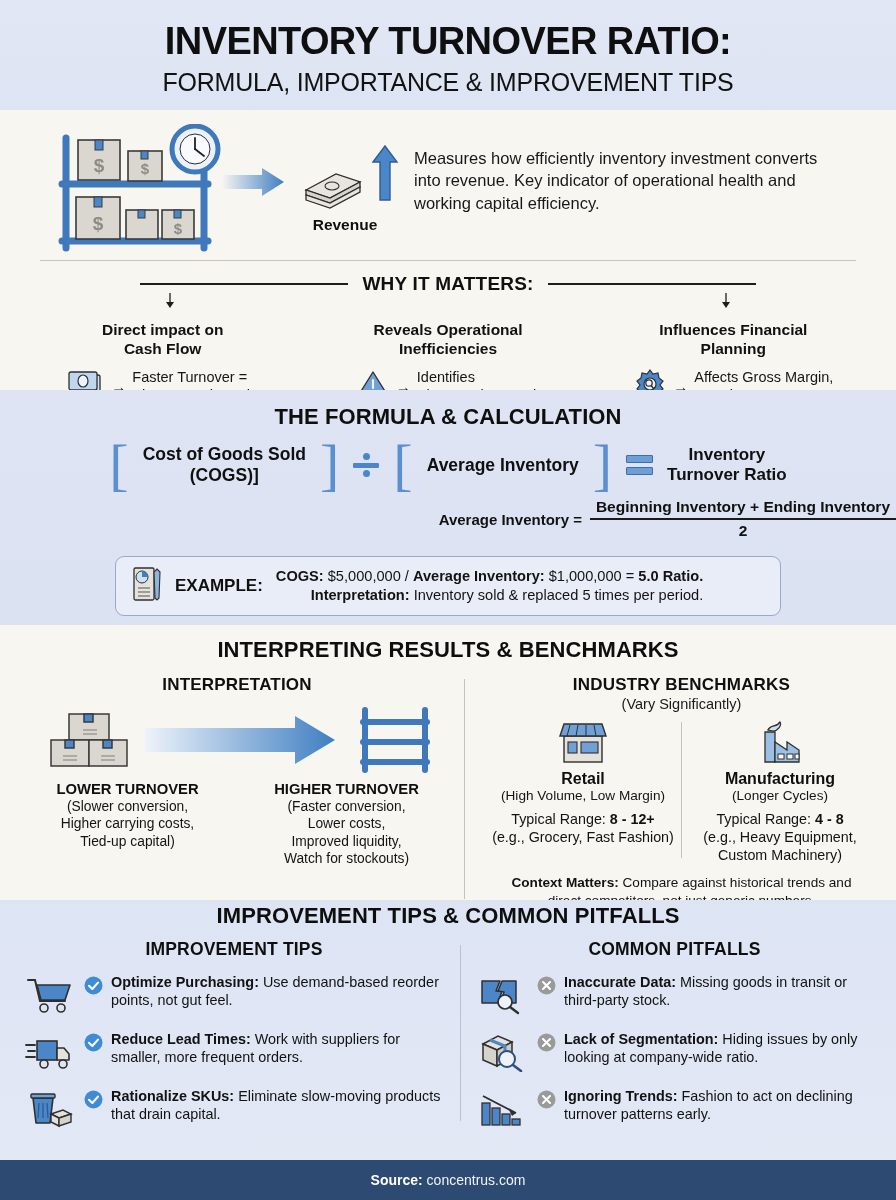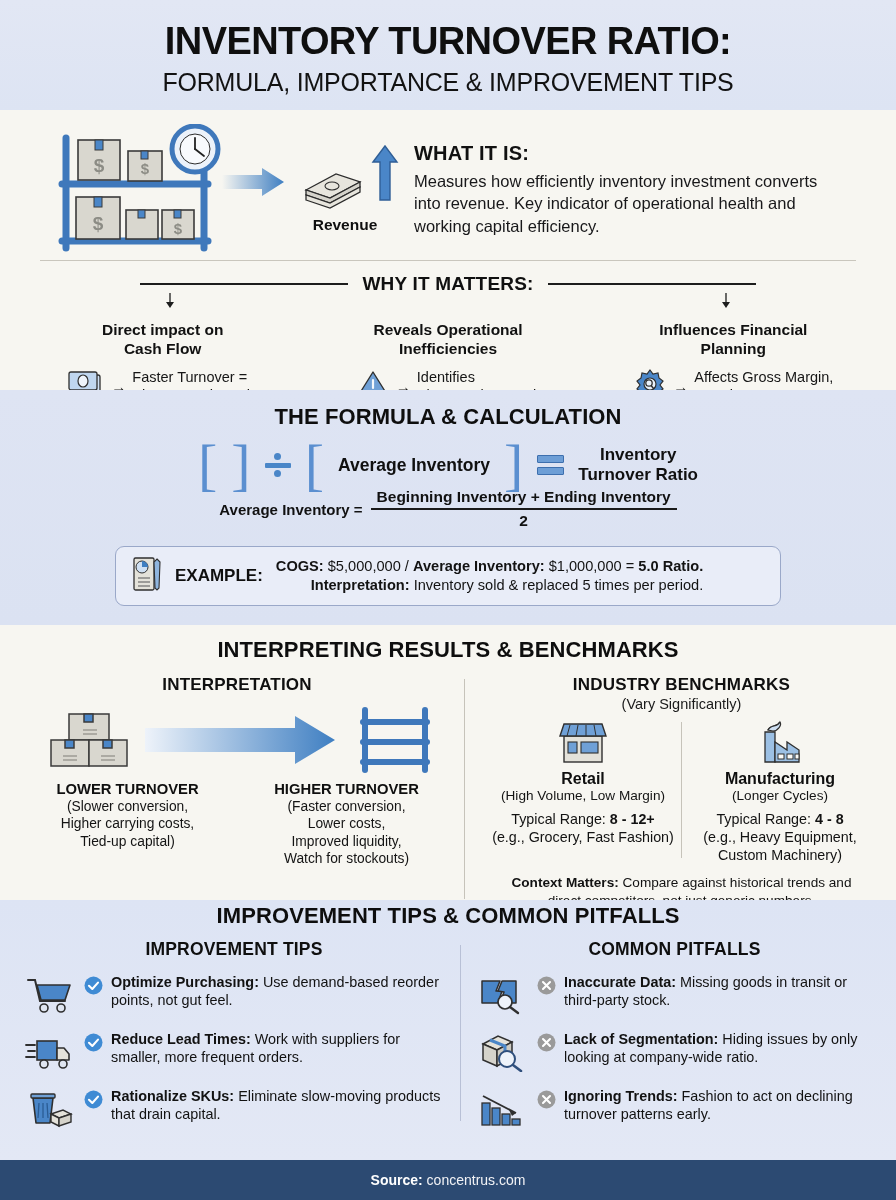--- a/index.html
+++ b/index.html
@@ -56,21 +56,21 @@
   .formula-row { display: flex; align-items: center; justify-content: center; gap: 14px; margin-top: 12px; }
   .brkt { color: #5b8fd0; font-size: 58px; font-weight: 300; line-height: .8; font-family: "Liberation Serif", serif; }
   .fbox { text-align: center; font-size: 17.5px; font-weight: 800; color: #101010; line-height: 1.2; }
   .op-div { display: flex; flex-direction: column; align-items: center; gap: 2.5px; }
   .op-div .dot { width: 7px; height: 7px; border-radius: 50%; background: #4a86c8; }
   .op-div .bar { width: 26px; height: 5px; background: #4a86c8; border-radius: 1px; }
   .op-eq { display: flex; flex-direction: column; gap: 4px; }
   .op-eq .bar { width: 27px; height: 8px; background: #6d9ed6; border: 1px solid #3d6fae; border-radius: 1px; }
   .result-txt { font-size: 17px; font-weight: 700; text-align: center; line-height: 1.2; color: #101010; }
 
-  .avg-row { display: flex; align-items: center; justify-content: center; gap: 8px; }
+  .avg-row { display: flex; align-items: center; justify-content: flex-end; gap: 8px; margin-top: 10px; }
   .avg-label { font-size: 15px; font-weight: 700; color: #111; }
   .frac { text-align: center; }
   .frac .num { font-size: 15.5px; font-weight: 700; color: #111; padding: 0 6px 2px 6px; }
   .frac .fbar { height: 1.6px; background: #1a1a1a; }
   .frac .den { font-size: 15.5px; font-weight: 700; color: #111; padding-top: 2px; }
 
   .example-box {
     margin: 16px 115px 0 115px; background: #e9edf8; border: 1.3px solid #9aa8c9;
     border-radius: 9px; padding: 9px 16px; display: flex; align-items: center; gap: 13px; text-align: right;
   }
@@ -190,21 +190,20 @@
             <ellipse cx="30" cy="18" rx="7" ry="4" fill="none" stroke="#2c2c2c" stroke-width="1.1"></ellipse>
           </g>
 
           <g>
             <polygon points="333,38 345,22 357,38 350,38 350,76 340,76 340,38" fill="#4a86c8" stroke="#2f5e96" stroke-width="1.4"></polygon>
           </g>
           <text x="305" y="106" font-size="15.5" font-weight="800" fill="#0f0f0f" text-anchor="middle" font-family="Liberation Sans, sans-serif">Revenue</text>
         </svg>
       </div>
       <div class="whatis-text">
-        <div class="whatis-head">WHAT IT IS:</div>
         <div class="whatis-body">Measures how efficiently inventory investment converts into revenue. Key indicator of operational health and working capital efficiency.</div>
       </div>
     </div>
 
     <div class="divider-h"></div>
 
     <div class="why-title-wrap">
       <div class="why-line"></div>
       <div class="why-title">WHY IT MATTERS:</div>
       <div class="why-line"></div>
@@ -288,20 +287,24 @@
       </div>
     </div>
   </div>
 
   <div class="band band-formula">
     <div style="padding-top:14px">
       <div class="sect-title">THE FORMULA &amp; CALCULATION</div>
 
       <div class="formula-row">
         <span class="brkt">[</span>
+        <span class="fbox">
+          <span>Cost of Goods Sold</span><br>
+          <span>(COGS)]</span>
+        </span>
         <span class="brkt">]</span>
 
         <span class="op-div">
           <span class="dot"></span>
             <span class="bar"></span>
             <span class="dot"></span>
         </span>
 
         <span class="brkt">[</span>
         <span class="fbox">Average Inventory</span>

